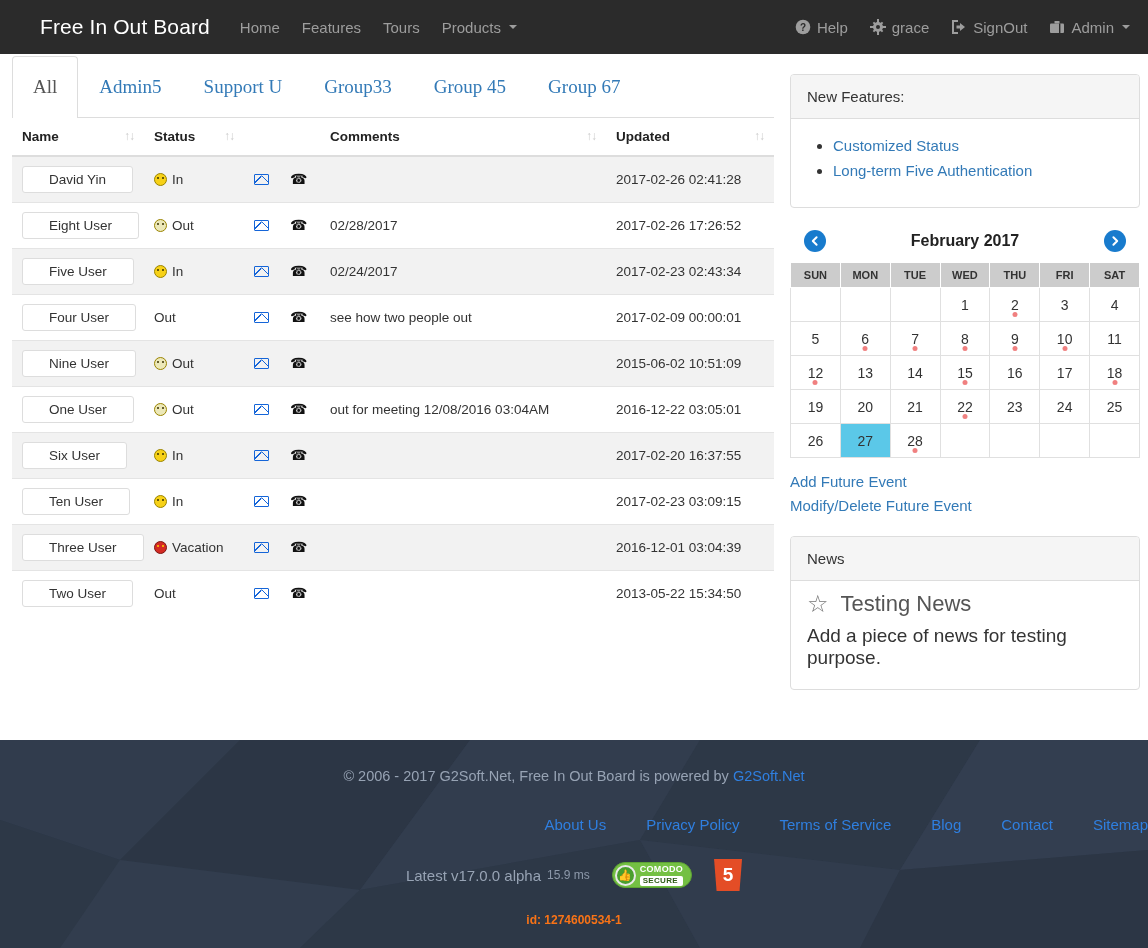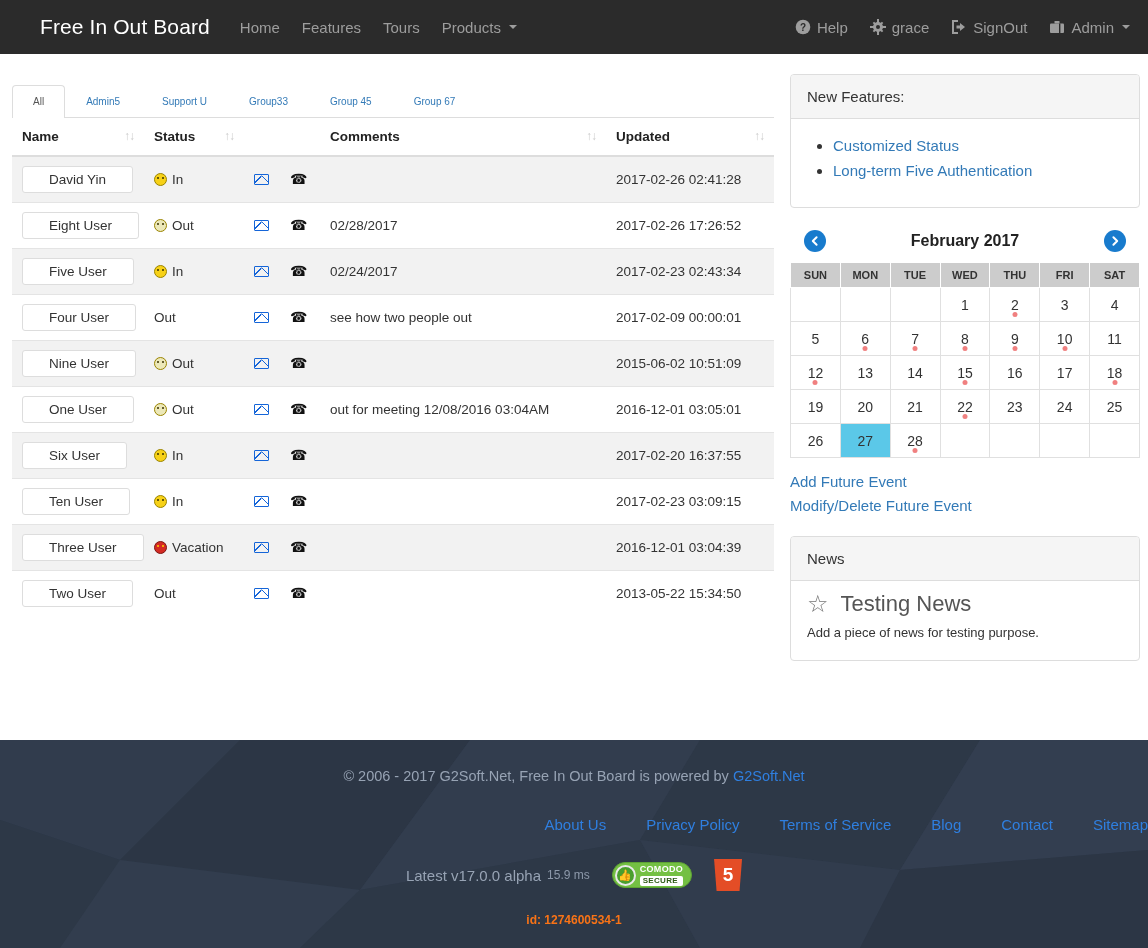--- a/index.html
+++ b/index.html
@@ -33,23 +33,23 @@
   .nav-ico{ display:inline-block; width:16px; height:16px; position:relative; flex:0 0 auto;}
 
   
   .page{ display:flex; padding:20px 12px 0 12px; gap:16px; height:686px; }
   .col-left{ width:762px; flex:0 0 762px; }
   .col-right{ width:350px; flex:0 0 350px; }
 
   
   .tabs{ display:flex; align-items:flex-end; border-bottom:1px solid #ddd; height:44px; padding-left:0;}
   .tab{
-    padding:9px 20px; font-size:10px; color:#337ab7; cursor:pointer;
+    padding:17px 20px; font-size:19px; color:#337ab7; cursor:pointer;
     border:1px solid transparent; border-bottom:none; margin-bottom:-1px;
-    border-radius:4px 4px 0 0; line-height:1.4;
+    border-radius:4px 4px 0 0; line-height:1.4;font-family:Liberation Serif, serif;
   }
   .tab.active{
     color:#555; background:#fff; border-color:#ddd #ddd #fff;
   }
 
   
   table.board{ width:100%; border-collapse:collapse; font-size:13.5px; table-layout:fixed; }
   table.board th{
     font-size:13.5px; font-weight:bold; color:#222; text-align:left;
     padding:11px 10px; border-bottom:2px solid #ddd; vertical-align:middle;
@@ -130,21 +130,21 @@
     position:absolute; bottom:4px; left:50%; transform:translateX(-50%);
     width:5px;height:5px;border-radius:50%; background:#f08080;
   }
   .cal-links{ margin-top:12px; }
   .cal-links .link{ display:block; line-height:1.6; }
 
   
   .news-wrap{ margin-top:18px; }
   .news-title{ display:flex; align-items:center; gap:12px; font-size:22px; color:#555; }
   .star-ico{ font-size:24px; color:#777; line-height:1; }
-  .news-text{ margin-top:8px; font-size:13px; color:#333; }
+  .news-text{ margin-top:8px; font-size:19px; color:#333; }
 
   
   .footer{
     height:208px; background:#2f3a4a; color:#94a0b1; text-align:center;
     padding-top:28px; position:relative; overflow:hidden;
   }
   .footer .poly{ position:absolute; inset:0; pointer-events:none; }
   .footer-inner{ position:relative; z-index:2; }
   .copy{ font-size:14.5px; color:#97a3b4; }
   .copy a, .flinks a{ color:#2f7fe0; text-decoration:none; }
@@ -356,21 +356,21 @@
               <span class="status-cell">
                 <span class="smiley out"></span>
                 <span>Out</span>
               </span>
             </td>
             <td class="c-mail">
               <span class="mail-ico"></span>
             </td>
             <td class="c-phone"><span class="phone-ico">☎</span></td>
             <td class="c-comments">out for meeting 12/08/2016 03:04AM</td>
-            <td class="c-updated">2016-12-01 03:05:01</td>
+            <td class="c-updated">2016-12-22 03:05:01</td>
           </tr>
           <tr>
             <td class="c-name"><span class="name-btn">Six User</span></td>
             <td class="c-status">
               <span class="status-cell">
                 <span class="smiley in"></span>
                 <span>In</span>
               </span>
             </td>
             <td class="c-mail">

